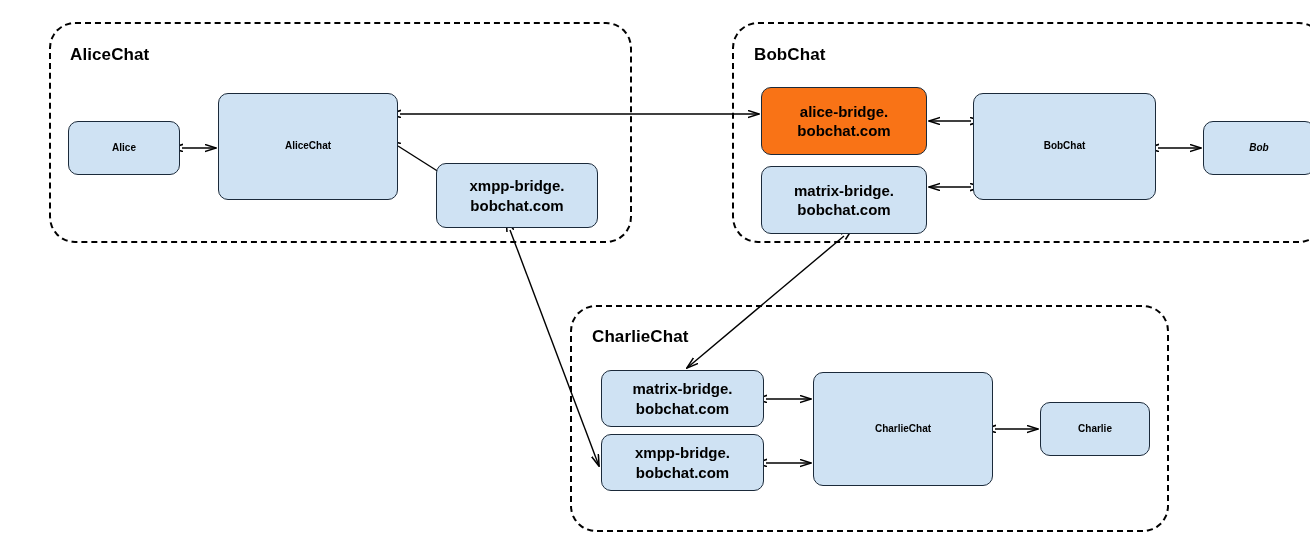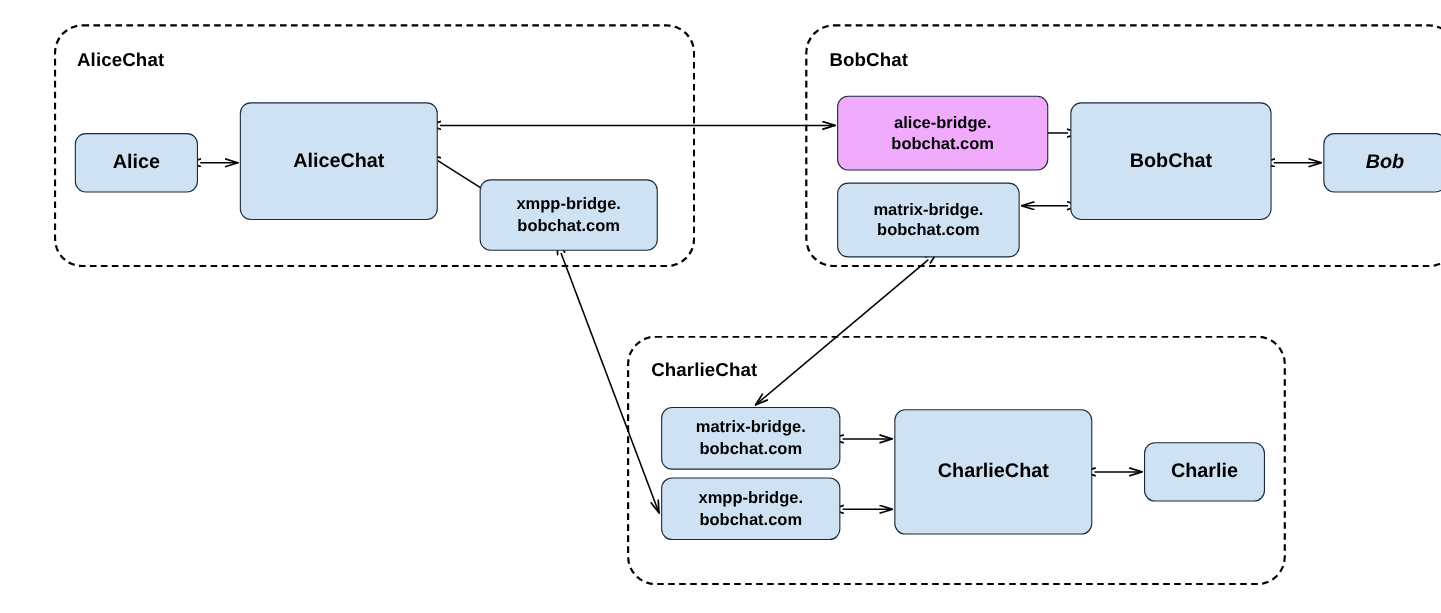--- a/index.html
+++ b/index.html
@@ -36,21 +36,21 @@
   .node {
     position: absolute;
     background: #cfe2f3;
     border: 1.4px solid #1b2a3a;
     border-radius: 10px;
     box-sizing: border-box;
     display: flex;
     align-items: center;
     justify-content: center;
     text-align: center;
-    font-size: 18px;
+    font-size: 10px;
     font-weight: bold;
     color: #000000;
     line-height: 1.28;
     padding: 2px 4px;
     white-space: pre-line;
   }
   .node.small {
     font-size: 15px;
   }
   svg.edges {
@@ -103,21 +103,21 @@
       <div class="group" style="left: 700px; top: 22px; width: 593px; height: 221px; border-color: rgb(0, 0, 0);"></div>
       <div class="group-label" style="left: 722px; top: 45px;">BobChat</div>
       <div class="group" style="left: 538px; top: 305px; width: 599px; height: 227px; border-color: rgb(0, 0, 0);"></div>
       <div class="group-label" style="left: 560px; top: 327px;">CharlieChat</div>
     </div>
   <div id="nodes-layer">
       <div class="node" style="left: 36px; top: 121px; width: 112px; height: 54px; background: rgb(207, 226, 243); border-color: rgb(27, 42, 58);">Alice</div>
       <div class="node" style="left: 186px; top: 93px; width: 180px; height: 107px; background: rgb(207, 226, 243); border-color: rgb(27, 42, 58);">AliceChat</div>
       <div class="node small" style="left: 404px; top: 163px; width: 162px; height: 65px; background: rgb(207, 226, 243); border-color: rgb(27, 42, 58);">xmpp-bridge.
 bobchat.com</div>
-      <div class="node small" style="left: 729px; top: 87px; width: 192px; height: 68px; background: #f0abfc; border-color: rgb(27, 42, 58);">alice-bridge.
+      <div class="node small" style="left: 729px; top: 87px; width: 166px; height: 68px; background: #f97316; border-color: rgb(27, 42, 58);">alice-bridge.
 bobchat.com</div>
       <div class="node small" style="left: 729px; top: 166px; width: 166px; height: 68px; background: rgb(207, 226, 243); border-color: rgb(27, 42, 58);">matrix-bridge.
 bobchat.com</div>
       <div class="node" style="left: 941px; top: 93px; width: 183px; height: 107px; background: rgb(207, 226, 243); border-color: rgb(27, 42, 58);">BobChat</div>
       <div class="node" style="left: 1171px; top: 121px; width: 112px; height: 54px; background: rgb(207, 226, 243); border-color: rgb(27, 42, 58); font-style: italic;">Bob</div>
       <div class="node small" style="left: 569px; top: 370px; width: 163px; height: 57px; background: rgb(207, 226, 243); border-color: rgb(27, 42, 58);">matrix-bridge.
 bobchat.com</div>
       <div class="node small" style="left: 569px; top: 434px; width: 163px; height: 57px; background: rgb(207, 226, 243); border-color: rgb(27, 42, 58);">xmpp-bridge.
 bobchat.com</div>
       <div class="node" style="left: 781px; top: 372px; width: 180px; height: 114px; background: rgb(207, 226, 243); border-color: rgb(27, 42, 58);">CharlieChat</div>

